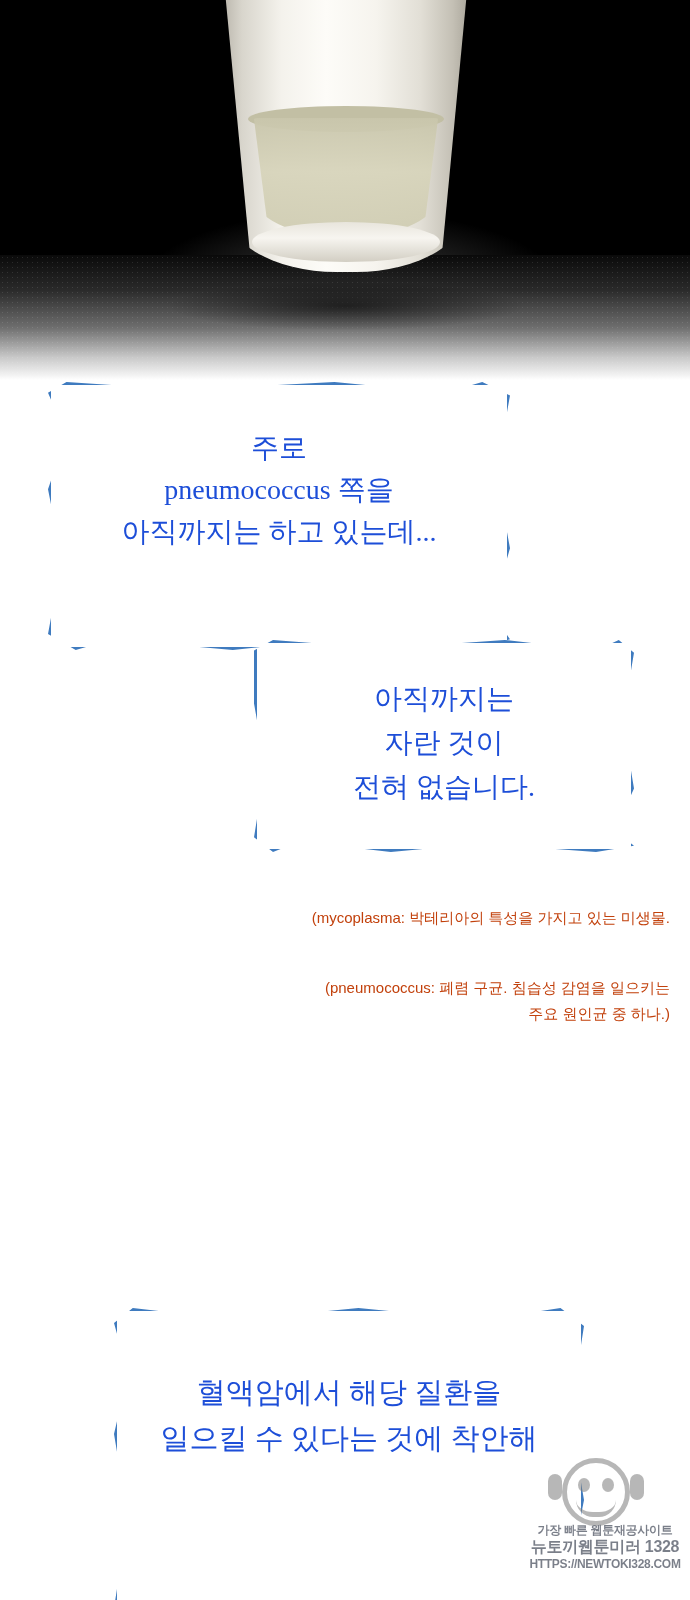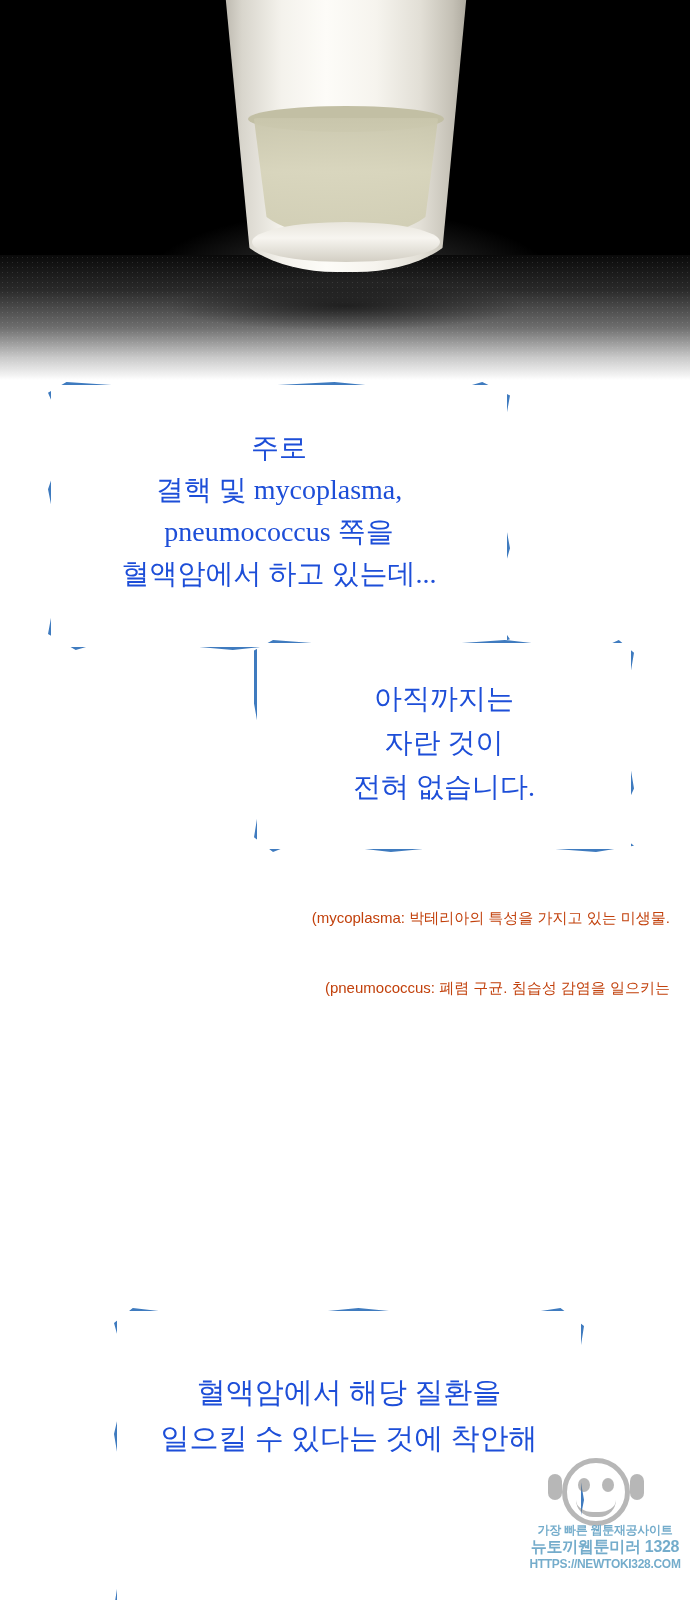--- a/index.html
+++ b/index.html
@@ -228,21 +228,21 @@
     border-bottom: 5px solid #7d7d7d;
     border-radius: 0 0 20px 20px;
   }
   .wm-ear-l { position: absolute; left: 4px; top: 22px; width: 14px; height: 26px; background: #7d7d7d; border-radius: 8px; }
   .wm-ear-r { position: absolute; left: 86px; top: 22px; width: 14px; height: 26px; background: #7d7d7d; border-radius: 8px; }
   .wm-text {
     position: absolute;
     left: 0;
     width: 170px;
     text-align: center;
-    color: #0369a1;
+    color: #0f172a;
     font-family: "Liberation Sans", sans-serif;
     font-weight: bold;
     letter-spacing: -0.3px;
   }
   #wm-line-1 { top: 70px; font-size: 12px; }
   #wm-line-2 { top: 85px; font-size: 16px; }
   #wm-line-3 { top: 105px; font-size: 12px; }
 </style>
 </head>
 <body>
@@ -258,36 +258,36 @@
       <div class="cup-body"></div>
       <div class="cup-liquid-top"></div>
       <div class="cup-liquid"></div>
       <div class="cup-bottom"></div>
 
     </div>
   </div>
 
   <div class="bubble" id="bubble-1">
     <span class="line">주로</span>
-    <span class="line">결핵 및 mycoplasma,</span>
     <span class="line">pneumococcus 쪽을</span>
-    <span class="line">혈액암에서 하고 있는데...</span>
+    <span class="line">아직까지는 하고 있는데...</span>
   </div>
 
   <div class="bubble" id="bubble-2">
     <span class="line">아직까지는</span>
     <span class="line">자란 것이</span>
     <span class="line">전혀 없습니다.</span>
   </div>
 
   <div class="note" id="note-1">
     <span class="line">(mycoplasma: 박테리아의 특성을 가지고 있는 미생물.</span>
   </div>
   <div class="note" id="note-2">
     <span class="line">(pneumococcus: 폐렴 구균. 침습성 감염을 일으키는</span>
+    <span class="line">주요 원인균 중 하나.)</span>
   </div>
 
   <div class="bubble" id="bubble-3">
     <span class="line">혈액암에서 해당 질환을</span>
     <span class="line">일으킬 수 있다는 것에 착안해</span>
   </div>
 
   <div class="watermark">
     <div class="wm-logo">
       <div class="wm-ear-l"></div>

